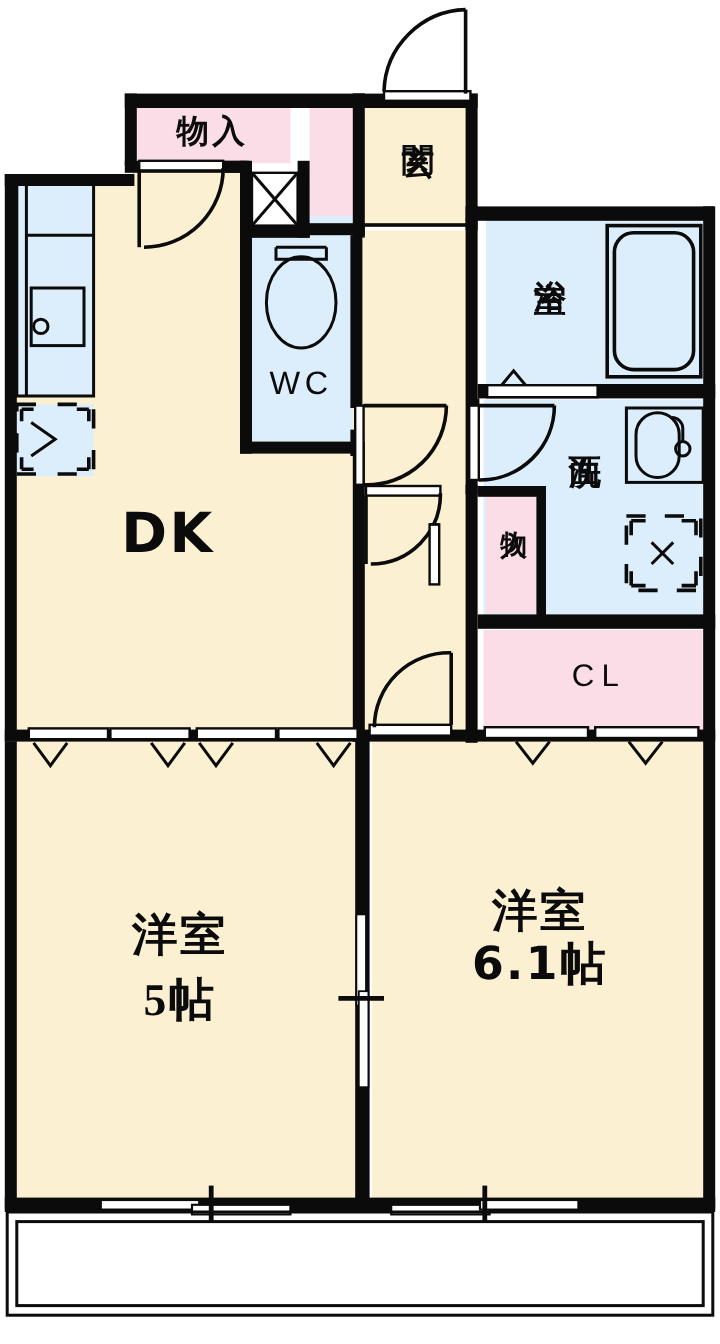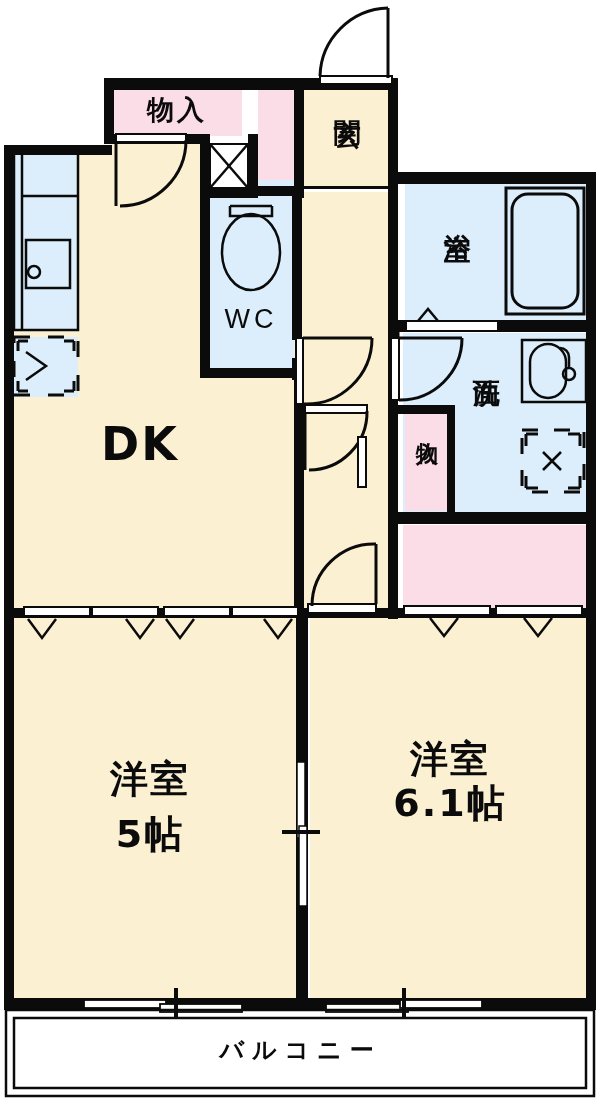--- a/index.html
+++ b/index.html
@@ -285,33 +285,33 @@
     </g>
 
     <g>
       <line x1="398" y1="332" x2="398" y2="338" class="st" stroke-width="3"></line>
     </g>
   </svg>
 
   <div class="lbl lbl-dk" style="left:0px;top:420px;width:280px;">DK</div>
 
   <div class="lbl lbl-room" style="left:0px;top:760px;width:300px;">洋室</div>
-  <div class="lbl lbl-room" style="left:0px;top:815px;width:300px;">5帖</div>
+  <div class="lbl lbl-room" style="left:0px;top:815px;width:300px;font-family:Liberation Serif, serif;">5帖</div>
 
   <div class="lbl lbl-room" style="left:310px;top:740px;width:280px;">洋室</div>
   <div class="lbl lbl-room" style="left:310px;top:784px;width:280px;">6.1帖</div>
 
   <div class="lbl lbl-md lbl-vert" style="left:333px;top:98px;">玄関</div>
 
   <div class="lbl lbl-md lbl-vert" style="left:443px;top:212px;">浴室</div>
 
   <div class="lbl lbl-md lbl-vert" style="left:472px;top:358px;">洗面</div>
 
   <div class="lbl lbl-wc" style="left:208px;top:305px;width:86px;">WC</div>
 
   <div class="lbl lbl-md" style="left:112px;top:96px;width:130px;">物入</div>
 
   <div class="lbl lbl-sm lbl-vert" style="left:416px;top:424px;">物入</div>
 
-
-  <div class="lbl lbl-bal" style="left:14px;top:1038px;width:573px;">バルコニー</div>
+  <div class="lbl lbl-cl" style="left:403px;top:550px;width:192px;">CL</div>
+
 
 </div>
 
 </body></html>

